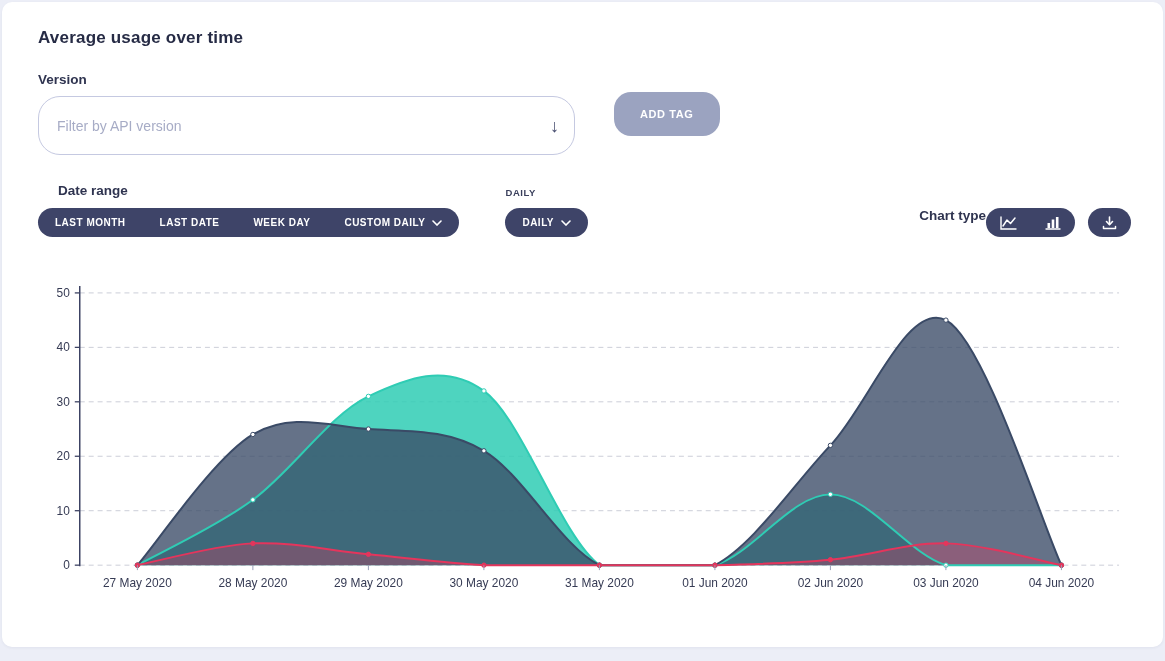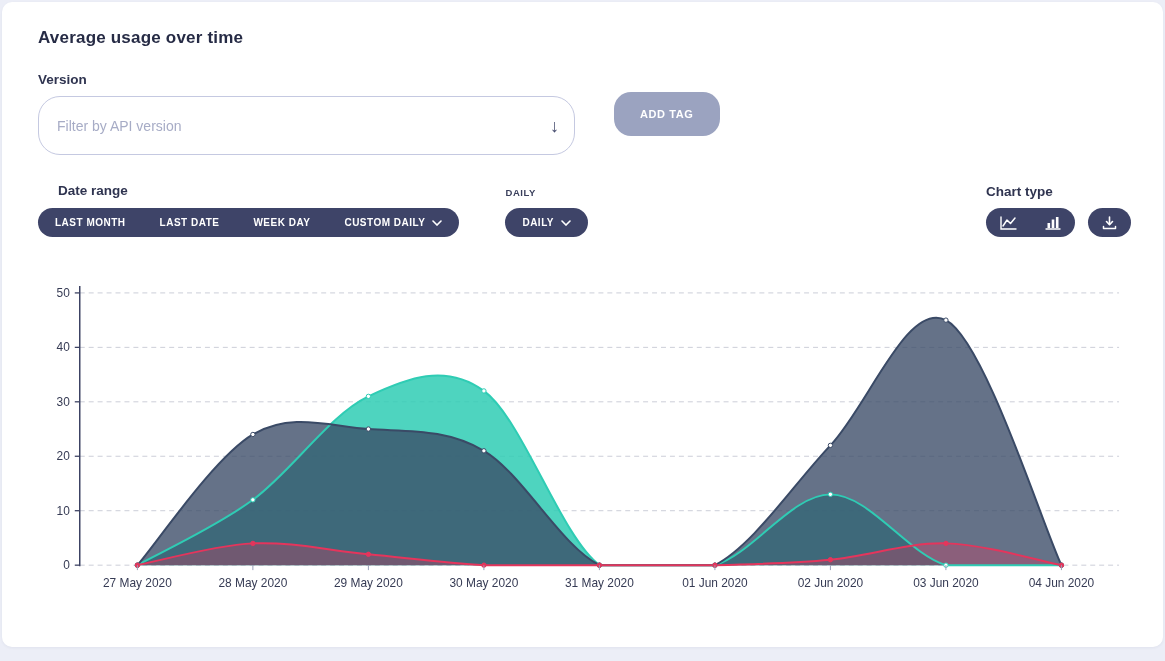--- a/index.html
+++ b/index.html
@@ -63,21 +63,21 @@
     padding:4px 17px; height:29px; display:inline-flex; align-items:center; gap:7px;
     cursor:pointer; white-space:nowrap; background:transparent; border:none;
     font-family:"Liberation Sans", sans-serif;
     text-align:center;
   }
   .period-col { margin-left:46px; }
   .small-label {
     font-size:9.5px; font-weight:700; letter-spacing:0.6px; color:#3a3f5c;
     margin-bottom:10px; display:block;
   }
-  .charttype-col { margin-left:auto; display:flex; flex-direction:column; align-items:flex-start; }
+  .charttype-col { margin-left:auto; display:flex; flex-direction:row; align-items:flex-start; }
   .charttype-btns { display:flex; gap:13px; }
   .icon-pill {
     display:inline-flex; align-items:center; justify-content:center;
     background:#3e4468; border-radius:15px; height:29px;
   }
   .icon-btn {
     background:transparent; border:none; cursor:pointer;
     height:29px; padding:0 14px; display:inline-flex; align-items:center;
   }
   .chart-wrap { margin-top:42px; }

